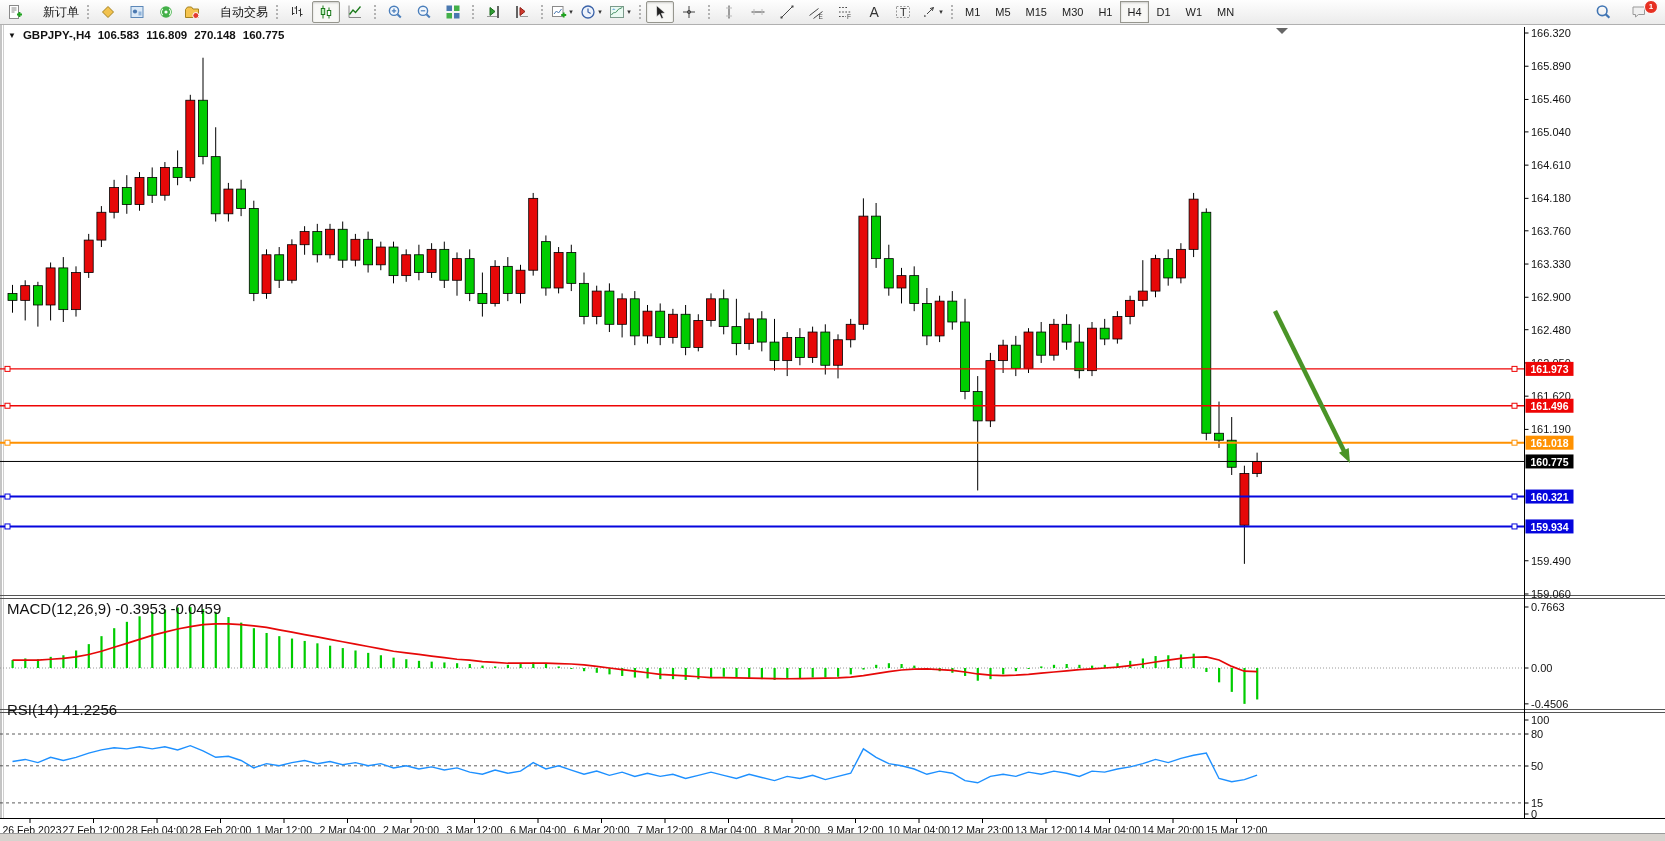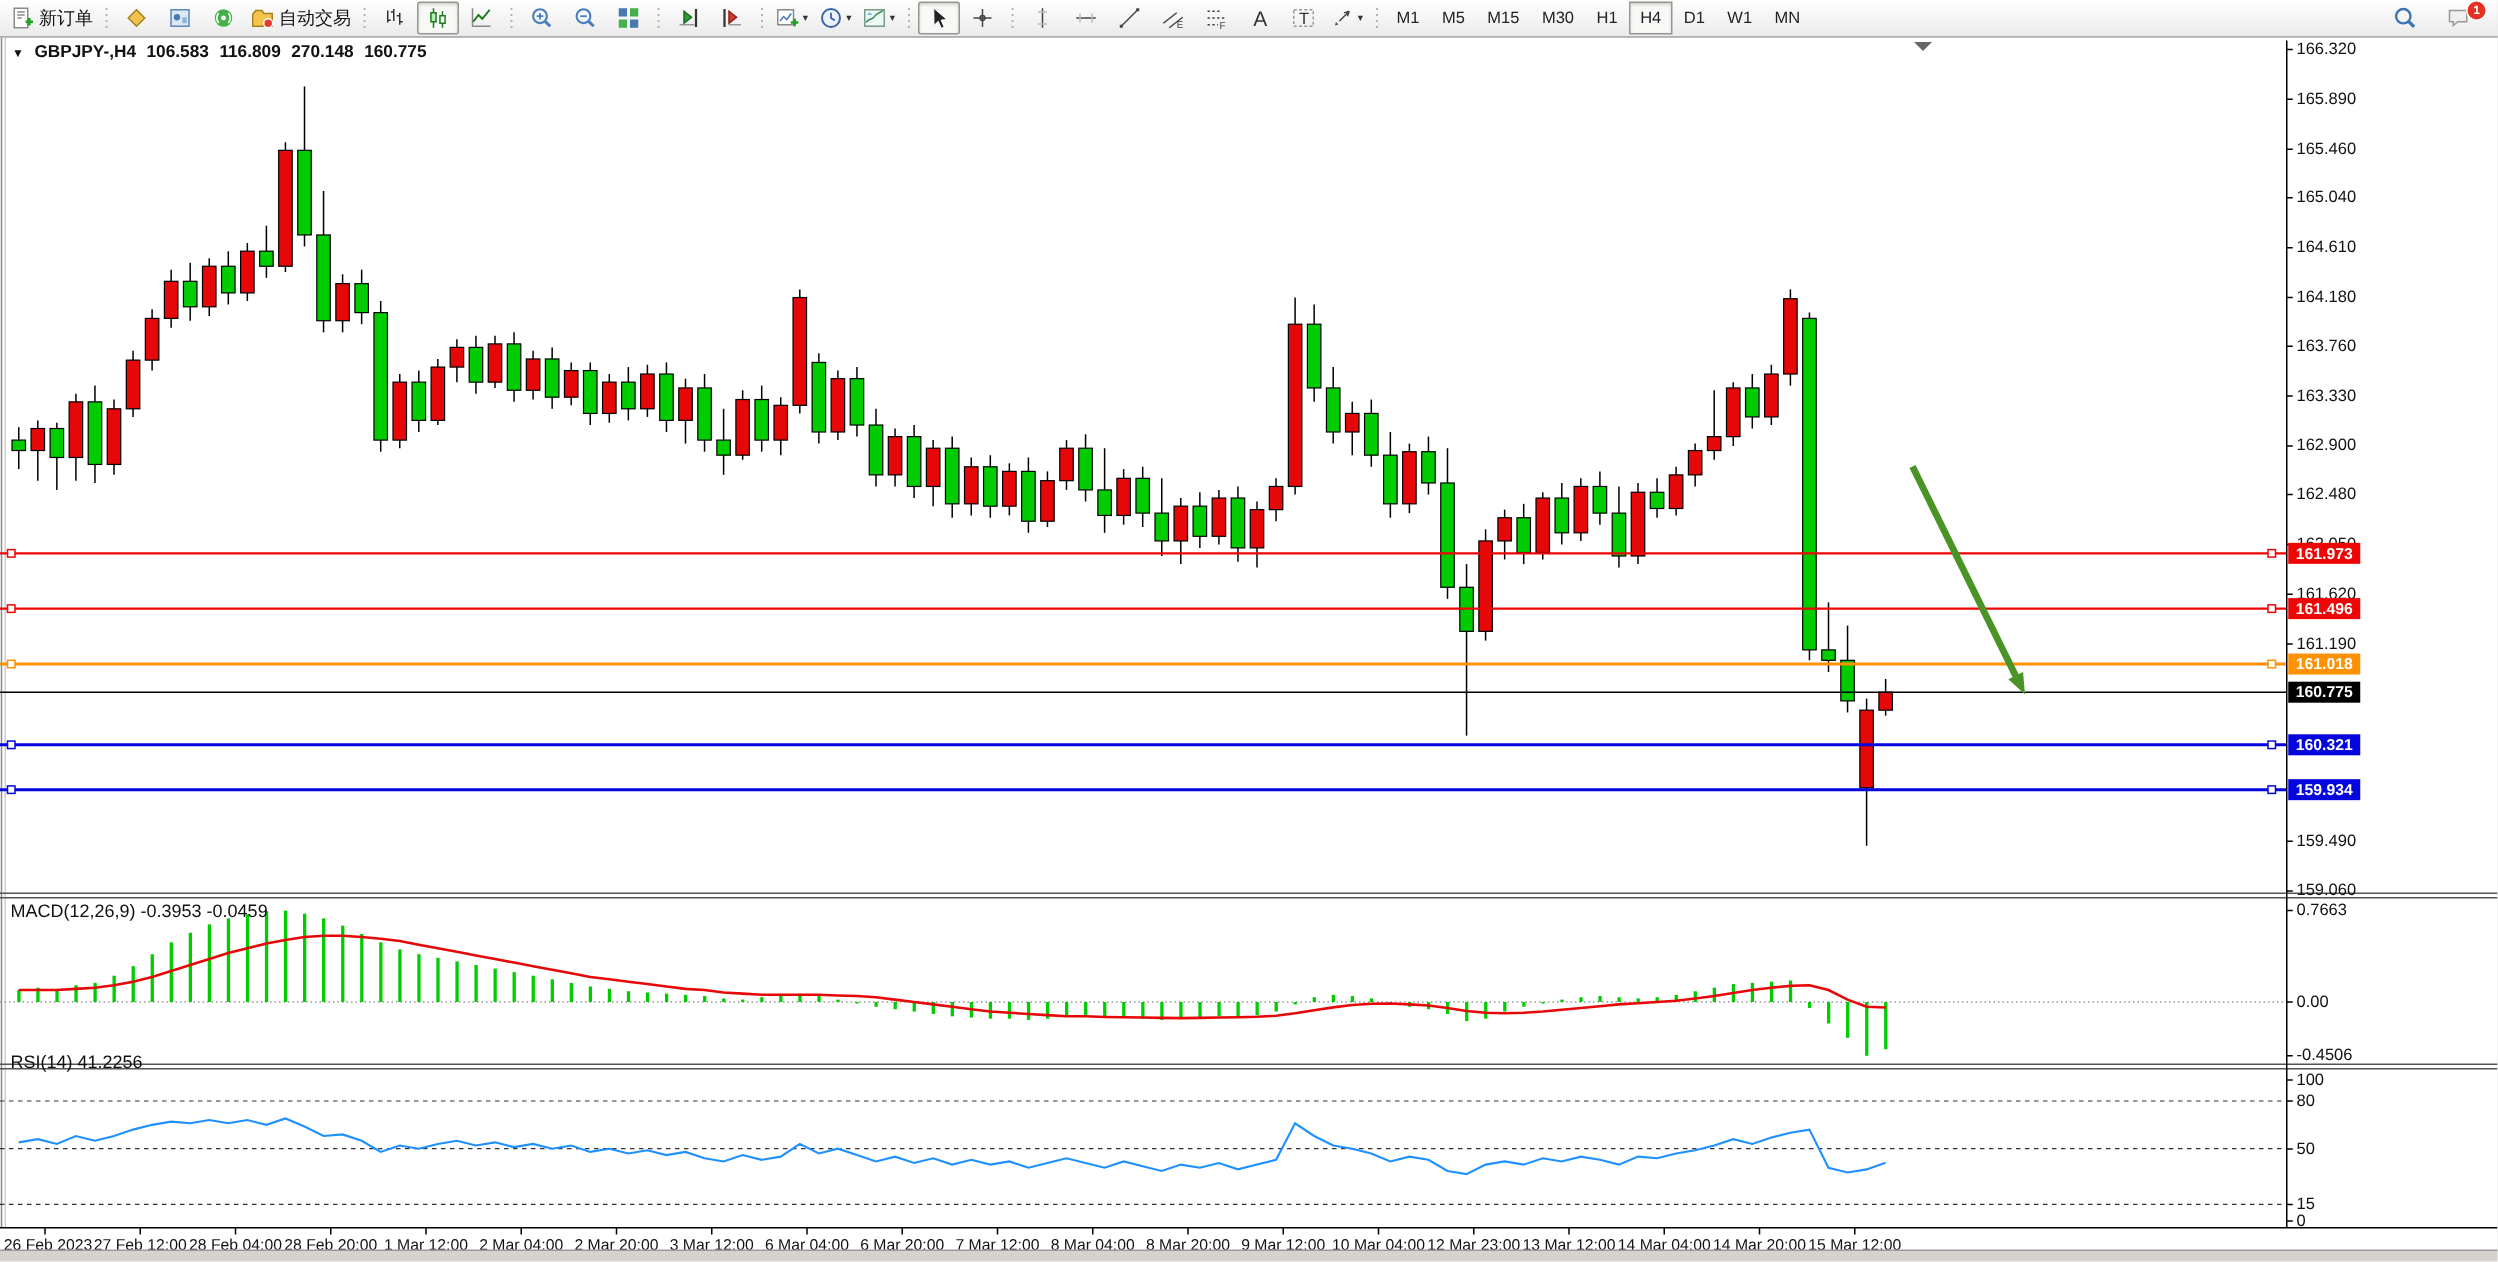--- a/index.html
+++ b/index.html
@@ -1,32 +1,32 @@
 <!DOCTYPE html>
 <html><head>
 <meta charset="utf-8">
 <style>
   html,body{margin:0;padding:0}
   body{width:1665px;height:841px;background:#d6d3ce;font-family:"Liberation Sans",sans-serif;overflow:hidden;position:relative}
   .toolbar{position:absolute;top:0;left:0;right:0;height:24px;background:linear-gradient(#fefefe,#ebebeb);border-bottom:1px solid #b0b0b0;display:flex;align-items:center;padding:0 4px;gap:1px;z-index:5}
   .tb-item{height:20px;min-width:22px;display:flex;align-items:center;justify-content:center;padding:0 2px;border:1px solid transparent;border-radius:2px;position:relative;cursor:default}
   .tb-item.active{background:#f8f8f6;border-color:#96968e;box-shadow:inset 0 1px 2px rgba(0,0,0,.18)}
-  .tb-item .lbl{font-size:12px;color:#111;margin-left:3px;white-space:nowrap}
+  .tb-item .lbl{font-size:12px;color:#111;margin-left:20px;white-space:nowrap}
   .caret{font-size:7px;color:#333;margin-left:2px}
   .grip{width:4px;height:16px;margin:0 3px;background-image:radial-gradient(#b3b3b3 34%,transparent 36%);background-size:4px 4px;flex:none}
   .tf{font-size:11px;color:#222;height:20px;padding:0 6px;display:flex;align-items:center;border:1px solid transparent}
   .tf.active{background:#f8f8f6;border-color:#96968e;box-shadow:inset 0 1px 2px rgba(0,0,0,.18)}
   .tb-right{margin-left:auto;display:flex;align-items:center;gap:8px;margin-right:8px}
   .badge{position:absolute;top:-2px;right:-6px;background:#e63022;color:#fff;border-radius:50%;width:12px;height:12px;font-size:8px;line-height:12px;text-align:center;font-weight:bold;border:1px solid #fff}
   .chart-window{position:absolute;top:24px;left:0;width:1665px;height:808px;background:#fff;border-top:1px solid #9a9a9a;border-bottom:1px solid #9a9a9a}
   .chart-window svg{position:absolute;top:0;left:0}
   svg text{font-family:"Liberation Sans",sans-serif}
   .ohlc{position:absolute;top:4px;left:8px;font-size:11.5px;font-weight:bold;color:#111;display:flex;gap:7px;align-items:center;z-index:3}
   .ohlc .tri{font-size:8px;font-weight:normal}
-  .ind-label{position:absolute;left:7px;font-size:12px;color:#111;z-index:3}
+  .ind-label{position:absolute;left:7px;font-size:15px;color:#111;z-index:3}
 </style>
 </head>
 <body>
 
 <div class="toolbar">
     <div class="tb-item">
       <svg viewBox="0 0 16 16" width="16" height="16">
         <rect x="2.5" y="1.5" width="9" height="13" fill="#fff" stroke="#8a8a8a"></rect>
         <path d="M4.5 4h5M4.5 6h5M4.5 8h3" stroke="#8a8a8a" fill="none"></path>
         <path d="M10 10.5h5M12.5 8v5" stroke="#1fa31f" stroke-width="1.8" fill="none"></path>

